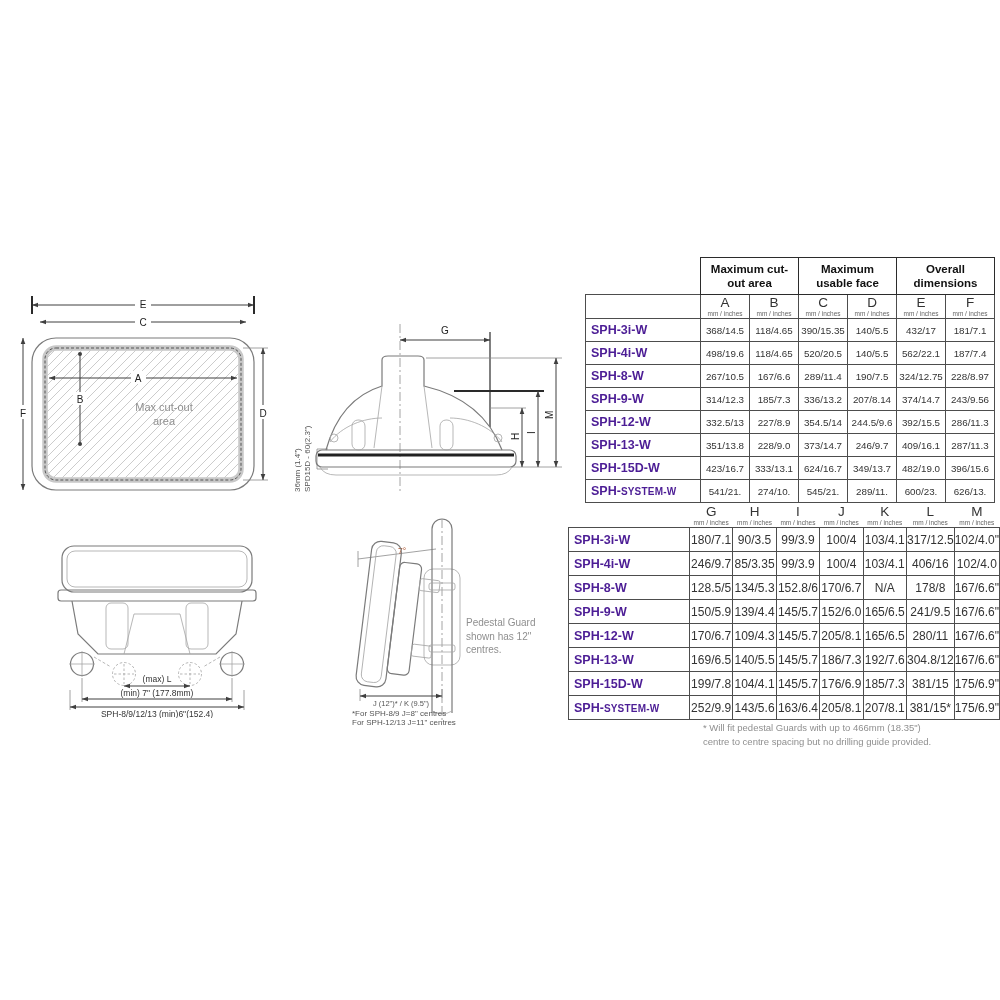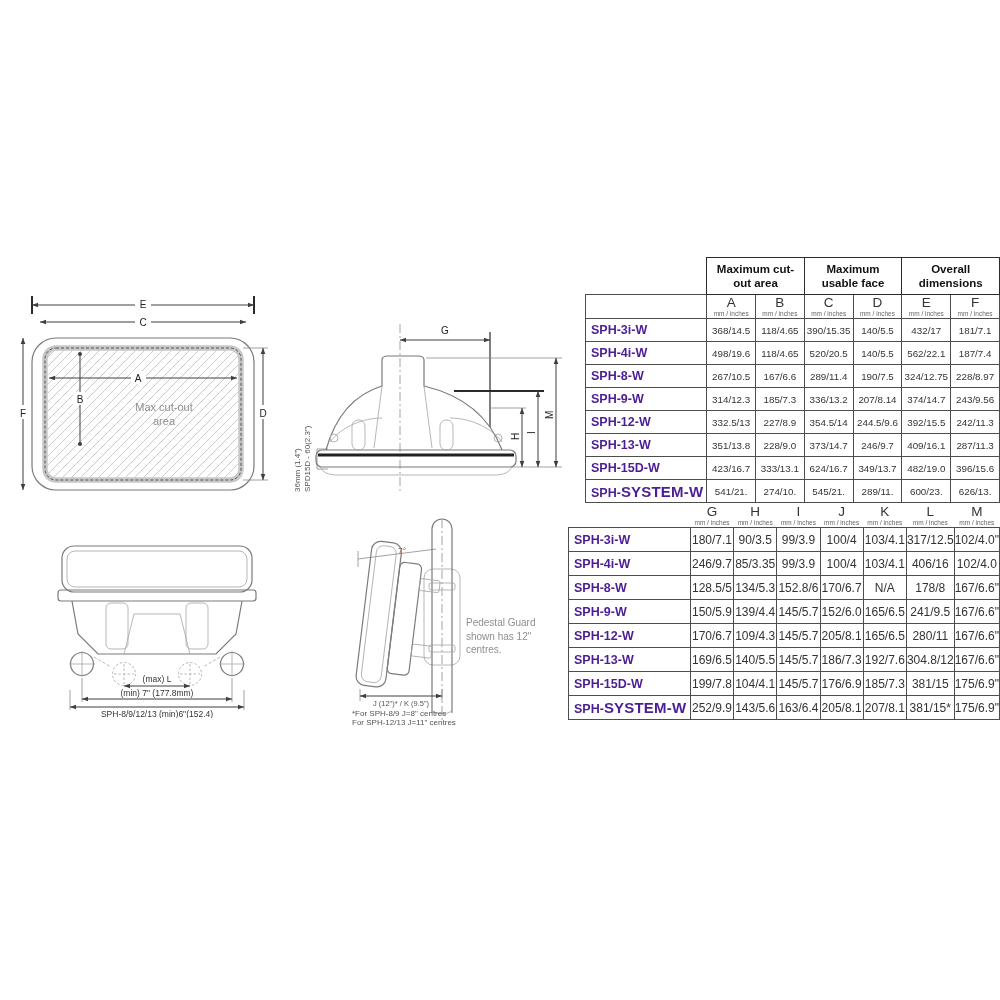--- a/index.html
+++ b/index.html
@@ -11,21 +11,21 @@
   table.spec{border-collapse:collapse;table-layout:fixed;}
   table.spec td, table.spec th{border:1px solid #4d4d4d;padding:0;vertical-align:middle;}
   table.spec .nob{border:none !important;background:transparent;}
   table.spec th.grp{border:1.6px solid #2b2b2b;font-weight:bold;font-size:11.5px;line-height:1.25;
                     padding:3px 4px;color:#111;text-align:center;height:30px;margin-left:36px;}
   table.spec .colh{text-align:center;font-weight:normal;padding:1px 0;}
   table.spec .colh .letter{font-size:13.5px;color:#333;line-height:1;}
   table.spec .colh .unit{font-size:6.5px;color:#666;line-height:1.2;}
   table.spec td.model{font-weight:bold;font-size:12.5px;color:#4c1d95;text-align:left;
                       padding:0 3px 0 5px;white-space:nowrap;height:22px;}
-  table.spec td.model .sys{font-size:15px;letter-spacing:.2px;}
+  table.spec td.model .sys{font-size:10px;letter-spacing:.2px;}
   table.spec td.val{font-size:9.8px;color:#333;text-align:center;white-space:nowrap;height:22px;}
   #table2 td.val{font-size:12px;height:23px;}
   #table2 td.model{height:23px;}
 
   .footnote{font-size:9.5px;color:#8f8f8f;line-height:1.45;}
   .pednote{font-size:10px;color:#8f8f8f;line-height:1.35;}
 
   
   .outline{stroke:#7b7b7b;stroke-width:1.2;fill:none;}
   .outline2{stroke:#a5a5a5;stroke-width:.8;fill:none;}
@@ -291,21 +291,21 @@
           <td class="val">374/14.7</td>
           <td class="val">243/9.56</td>
         </tr>
         <tr>
           <td class="model">SPH-12-W</td>
           <td class="val">332.5/13</td>
           <td class="val">227/8.9</td>
           <td class="val">354.5/14</td>
           <td class="val">244.5/9.6</td>
           <td class="val">392/15.5</td>
-          <td class="val">242/11.3</td>
+          <td class="val">286/11.3</td>
         </tr>
         <tr>
           <td class="model">SPH-13-W</td>
           <td class="val">351/13.8</td>
           <td class="val">228/9.0</td>
           <td class="val">373/14.7</td>
           <td class="val">246/9.7</td>
           <td class="val">409/16.1</td>
           <td class="val">287/11.3</td>
         </tr>
@@ -443,14 +443,18 @@
           <td class="val">143/5.6</td>
           <td class="val">163/6.4</td>
           <td class="val">205/8.1</td>
           <td class="val">207/8.1</td>
           <td class="val">381/15*</td>
           <td class="val">175/6.9"</td>
         </tr>
       </tbody>
   </table>
 
+  <div class="abs footnote" style="left:703px;top:721px;width:262px;">
+    <div>* Will fit pedestal Guards with up to 466mm (18.35")</div>
+    <div>centre to centre spacing but no drilling guide provided.</div>
+  </div>
 
 </div>
 
 </body></html>

